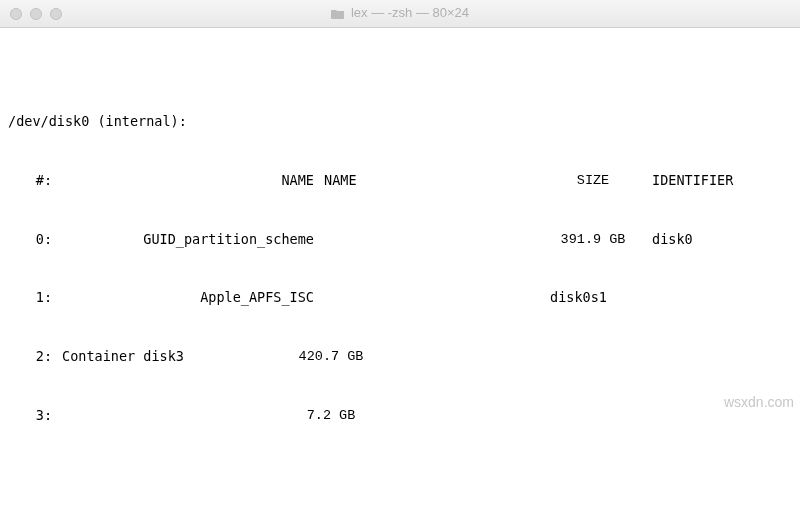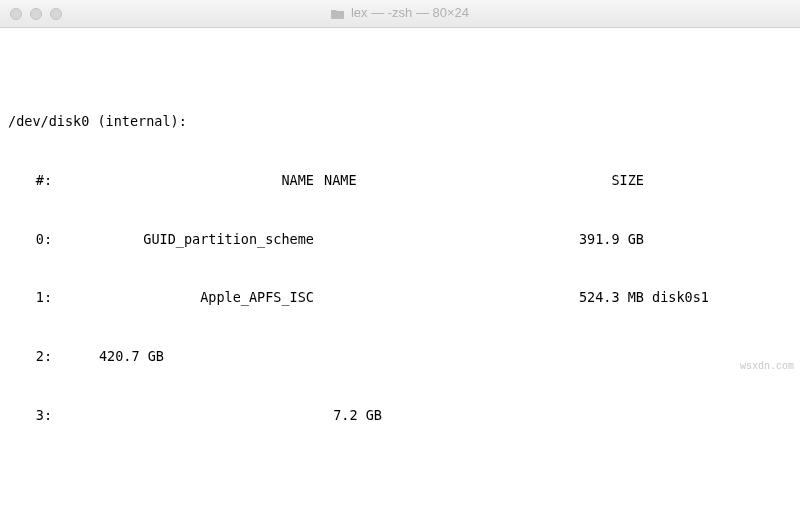--- a/index.html
+++ b/index.html
@@ -38,28 +38,28 @@
     .content {
       padding: 6px 6px 2px 6px;
       white-space: pre;
     }
     .row { display: flex; }
     .c-num  { width: 38px; text-align: right; padding-right: 0; }
     .c-colon{ width: 8px; }
     .c-type { width: 262px; text-align: right; padding-right: 0; }
     .c-sp1  { width: 10px; }
     .c-name { width: 218px; text-align: left; }
-    .c-size { width: 102px; text-align: right; }
+    .c-size { width: 102px; text-align: center; font-family: Liberation Mono, monospace; }
     .c-id   { flex: 1; text-align: left; padding-left: 8px; }
     .section-title { padding-left: 2px; }
     .blank { height: 19px; }
     .watermark {
-      position: absolute; right: 6px; top: 360px;
-      color: #c8c8c8; font-size: 10px;
-      font-family: Liberation Mono, monospace;
+      position: absolute; right: 6px; top: 392px;
+      color: #c8c8c8; font-size: 14px;
+      font-family: Liberation Sans, sans-serif;
       transform: rotate(0deg);
     }
   </style>
 </head>
 <body>
 
 <div class="titlebar">
   <div class="traffic">
     <span class="light"></span>
     <span class="light"></span>
@@ -79,24 +79,25 @@
 
   
   <div class="section-title">/dev/disk0 (internal):</div>
   <div class="row">
     <span class="c-num">#</span>
     <span class="c-colon">:</span>
     <span class="c-type">NAME</span>
     <span class="c-sp1"></span>
     <span class="c-name">NAME</span>
     <span class="c-size">SIZE</span>
+    <span class="c-id">IDENTIFIER</span>
   </div>
-  <div class="row"><span class="c-num">0</span><span class="c-colon">:</span><span class="c-type">GUID_partition_scheme</span><span class="c-sp1"></span><span class="c-name"></span><span class="c-size">391.9 GB</span></div>
-  <div class="row"><span class="c-num">1</span><span class="c-colon">:</span><span class="c-type">Apple_APFS_ISC</span><span class="c-sp1"></span><span class="c-name"></span><span class="c-size">524.3 MB</span><span class="c-id">disk0s1</span></div>
-  <div class="row"><span class="c-num">2</span><span class="c-colon">:</span><span class="c-sp1"></span><span class="c-size">420.7 GB</span></div>
+  <div class="row"><span class="c-num">0</span><span class="c-colon">:</span><span class="c-type">GUID_partition_scheme</span><span class="c-sp1"></span><span class="c-name"></span><span class="c-size">391.9 GB</span><span class="c-id">disk0</span></div>
+  <div class="row"><span class="c-num">1</span><span class="c-colon">:</span><span class="c-type">Apple_APFS_ISC</span><span class="c-sp1"></span><span class="c-name"></span><span class="c-id">disk0s1</span></div>
+  <div class="row"><span class="c-num">2</span><span class="c-colon">:</span><span class="c-sp1"></span><span class="c-name">Container disk3</span><span class="c-size">420.7 GB</span></div>
   <div class="row"><span class="c-num">3</span><span class="c-colon">:</span><span class="c-sp1"></span><span class="c-name"></span><span class="c-size">7.2 GB</span></div>
 
   <div class="blank"></div>
 
   
   
   
   
   
   

